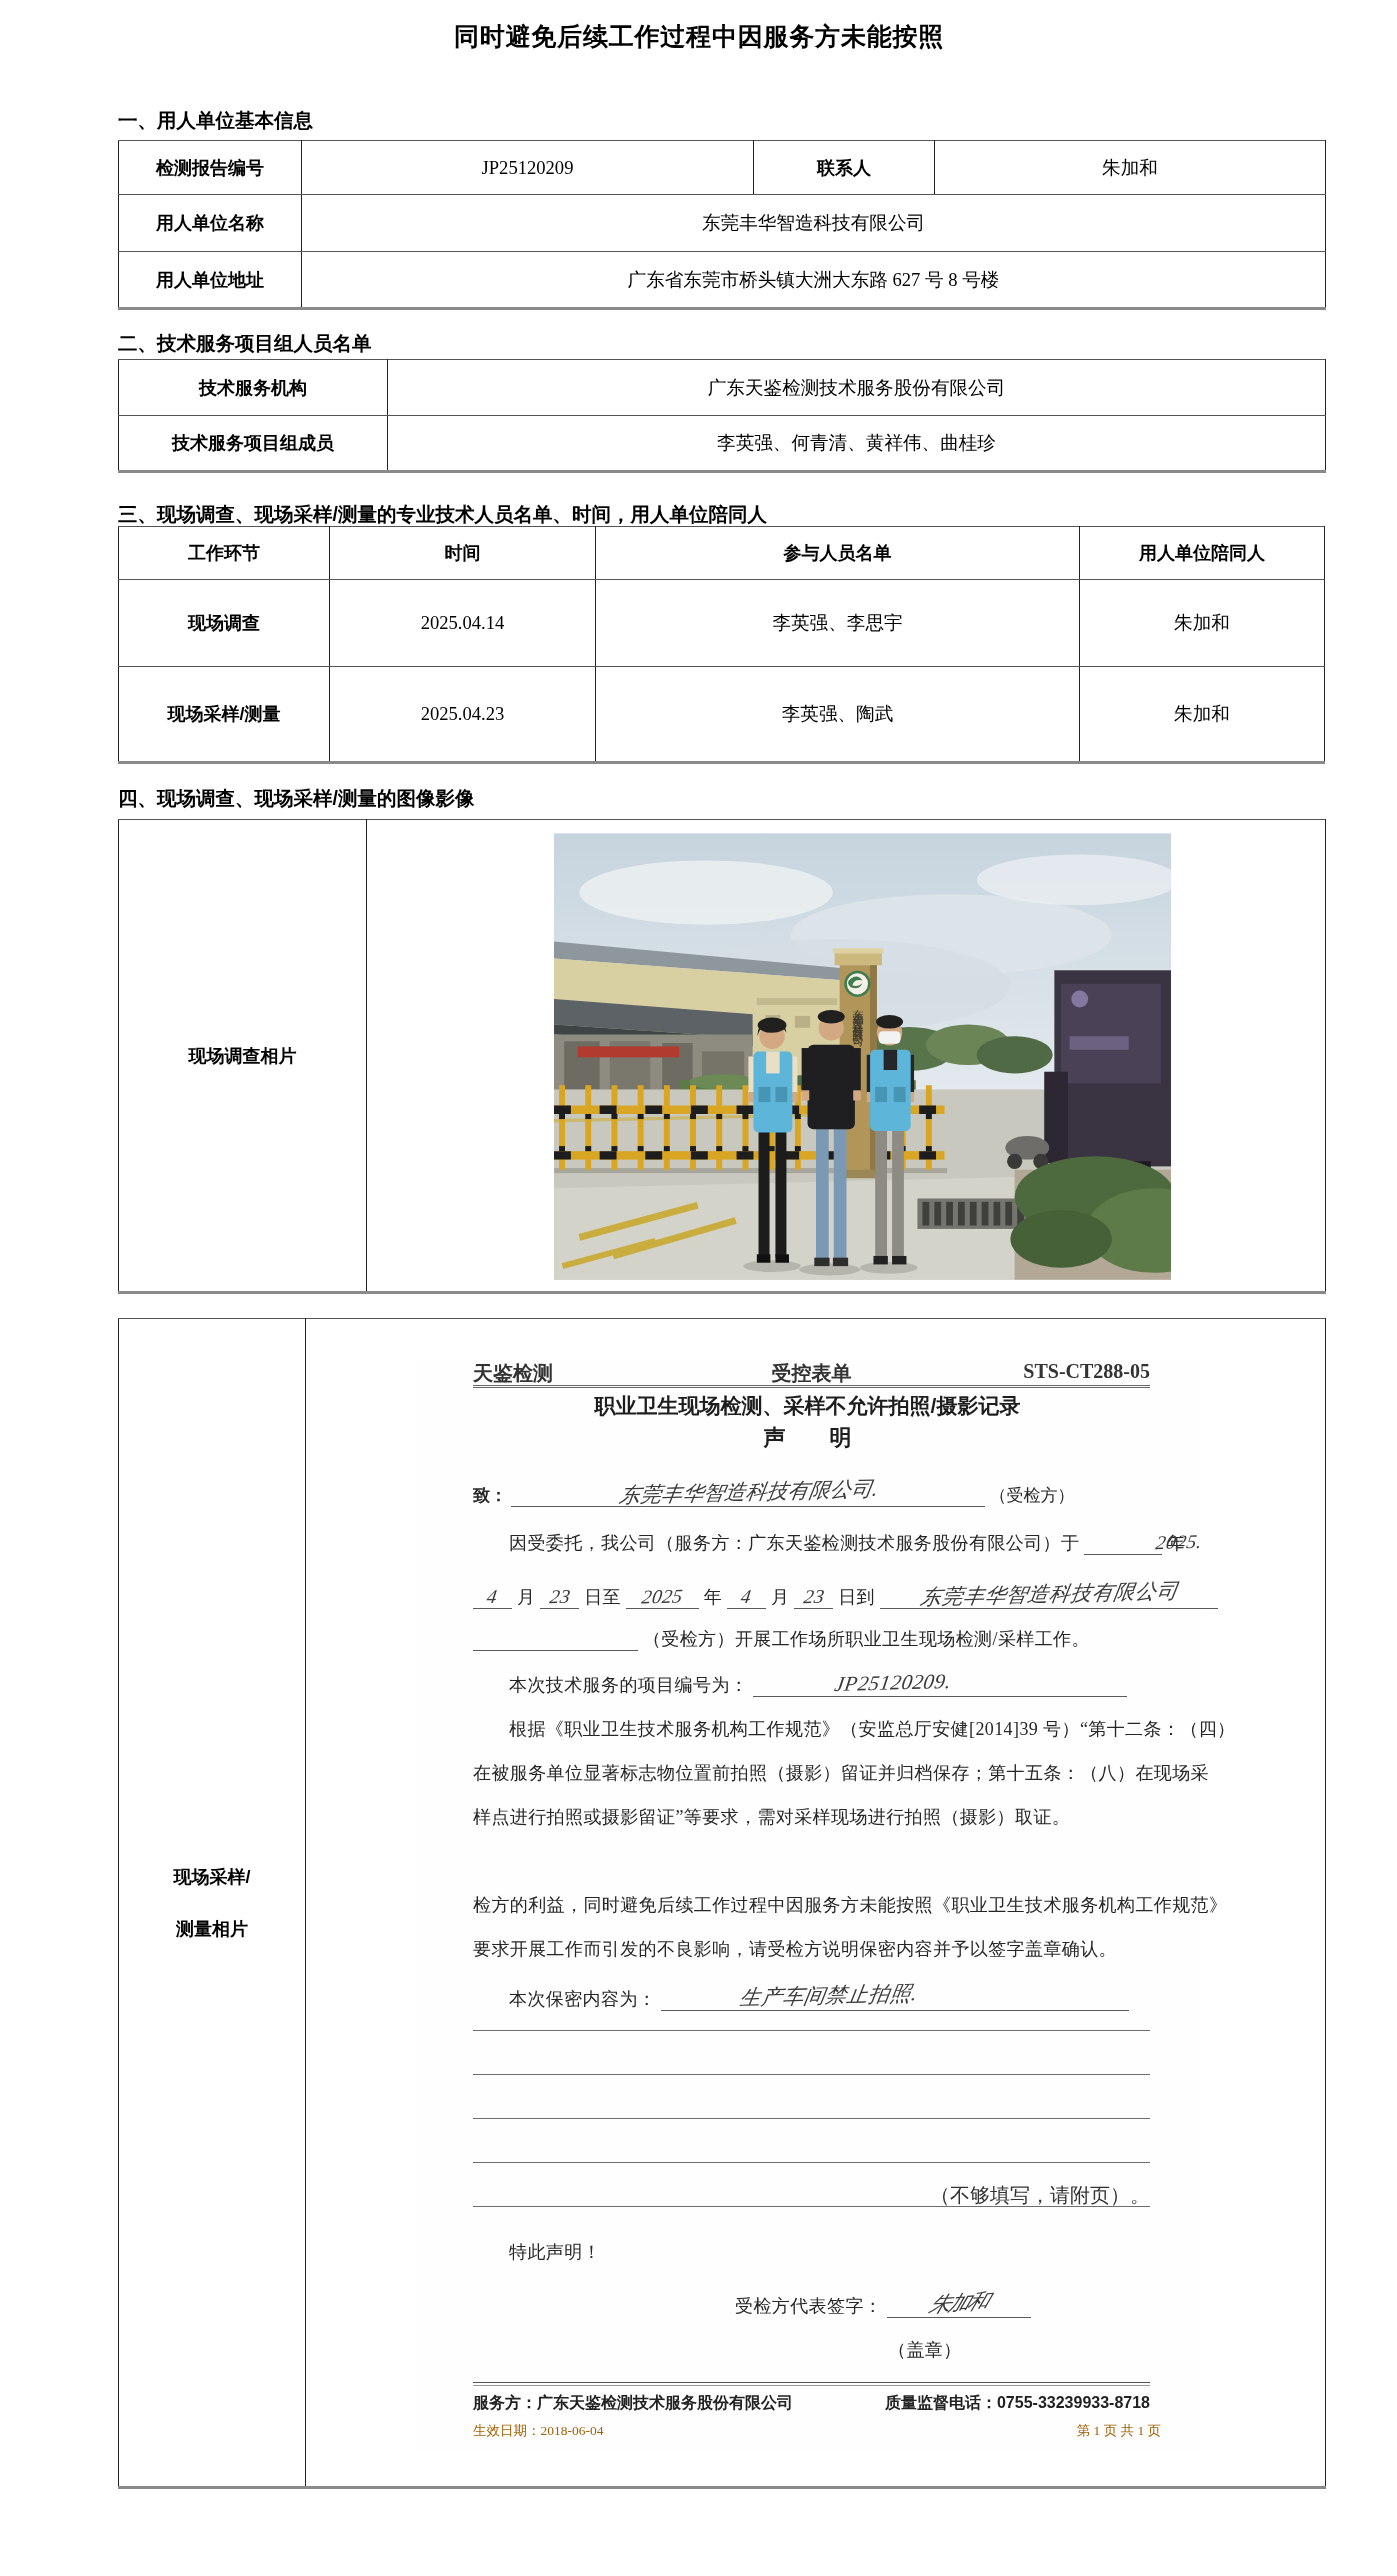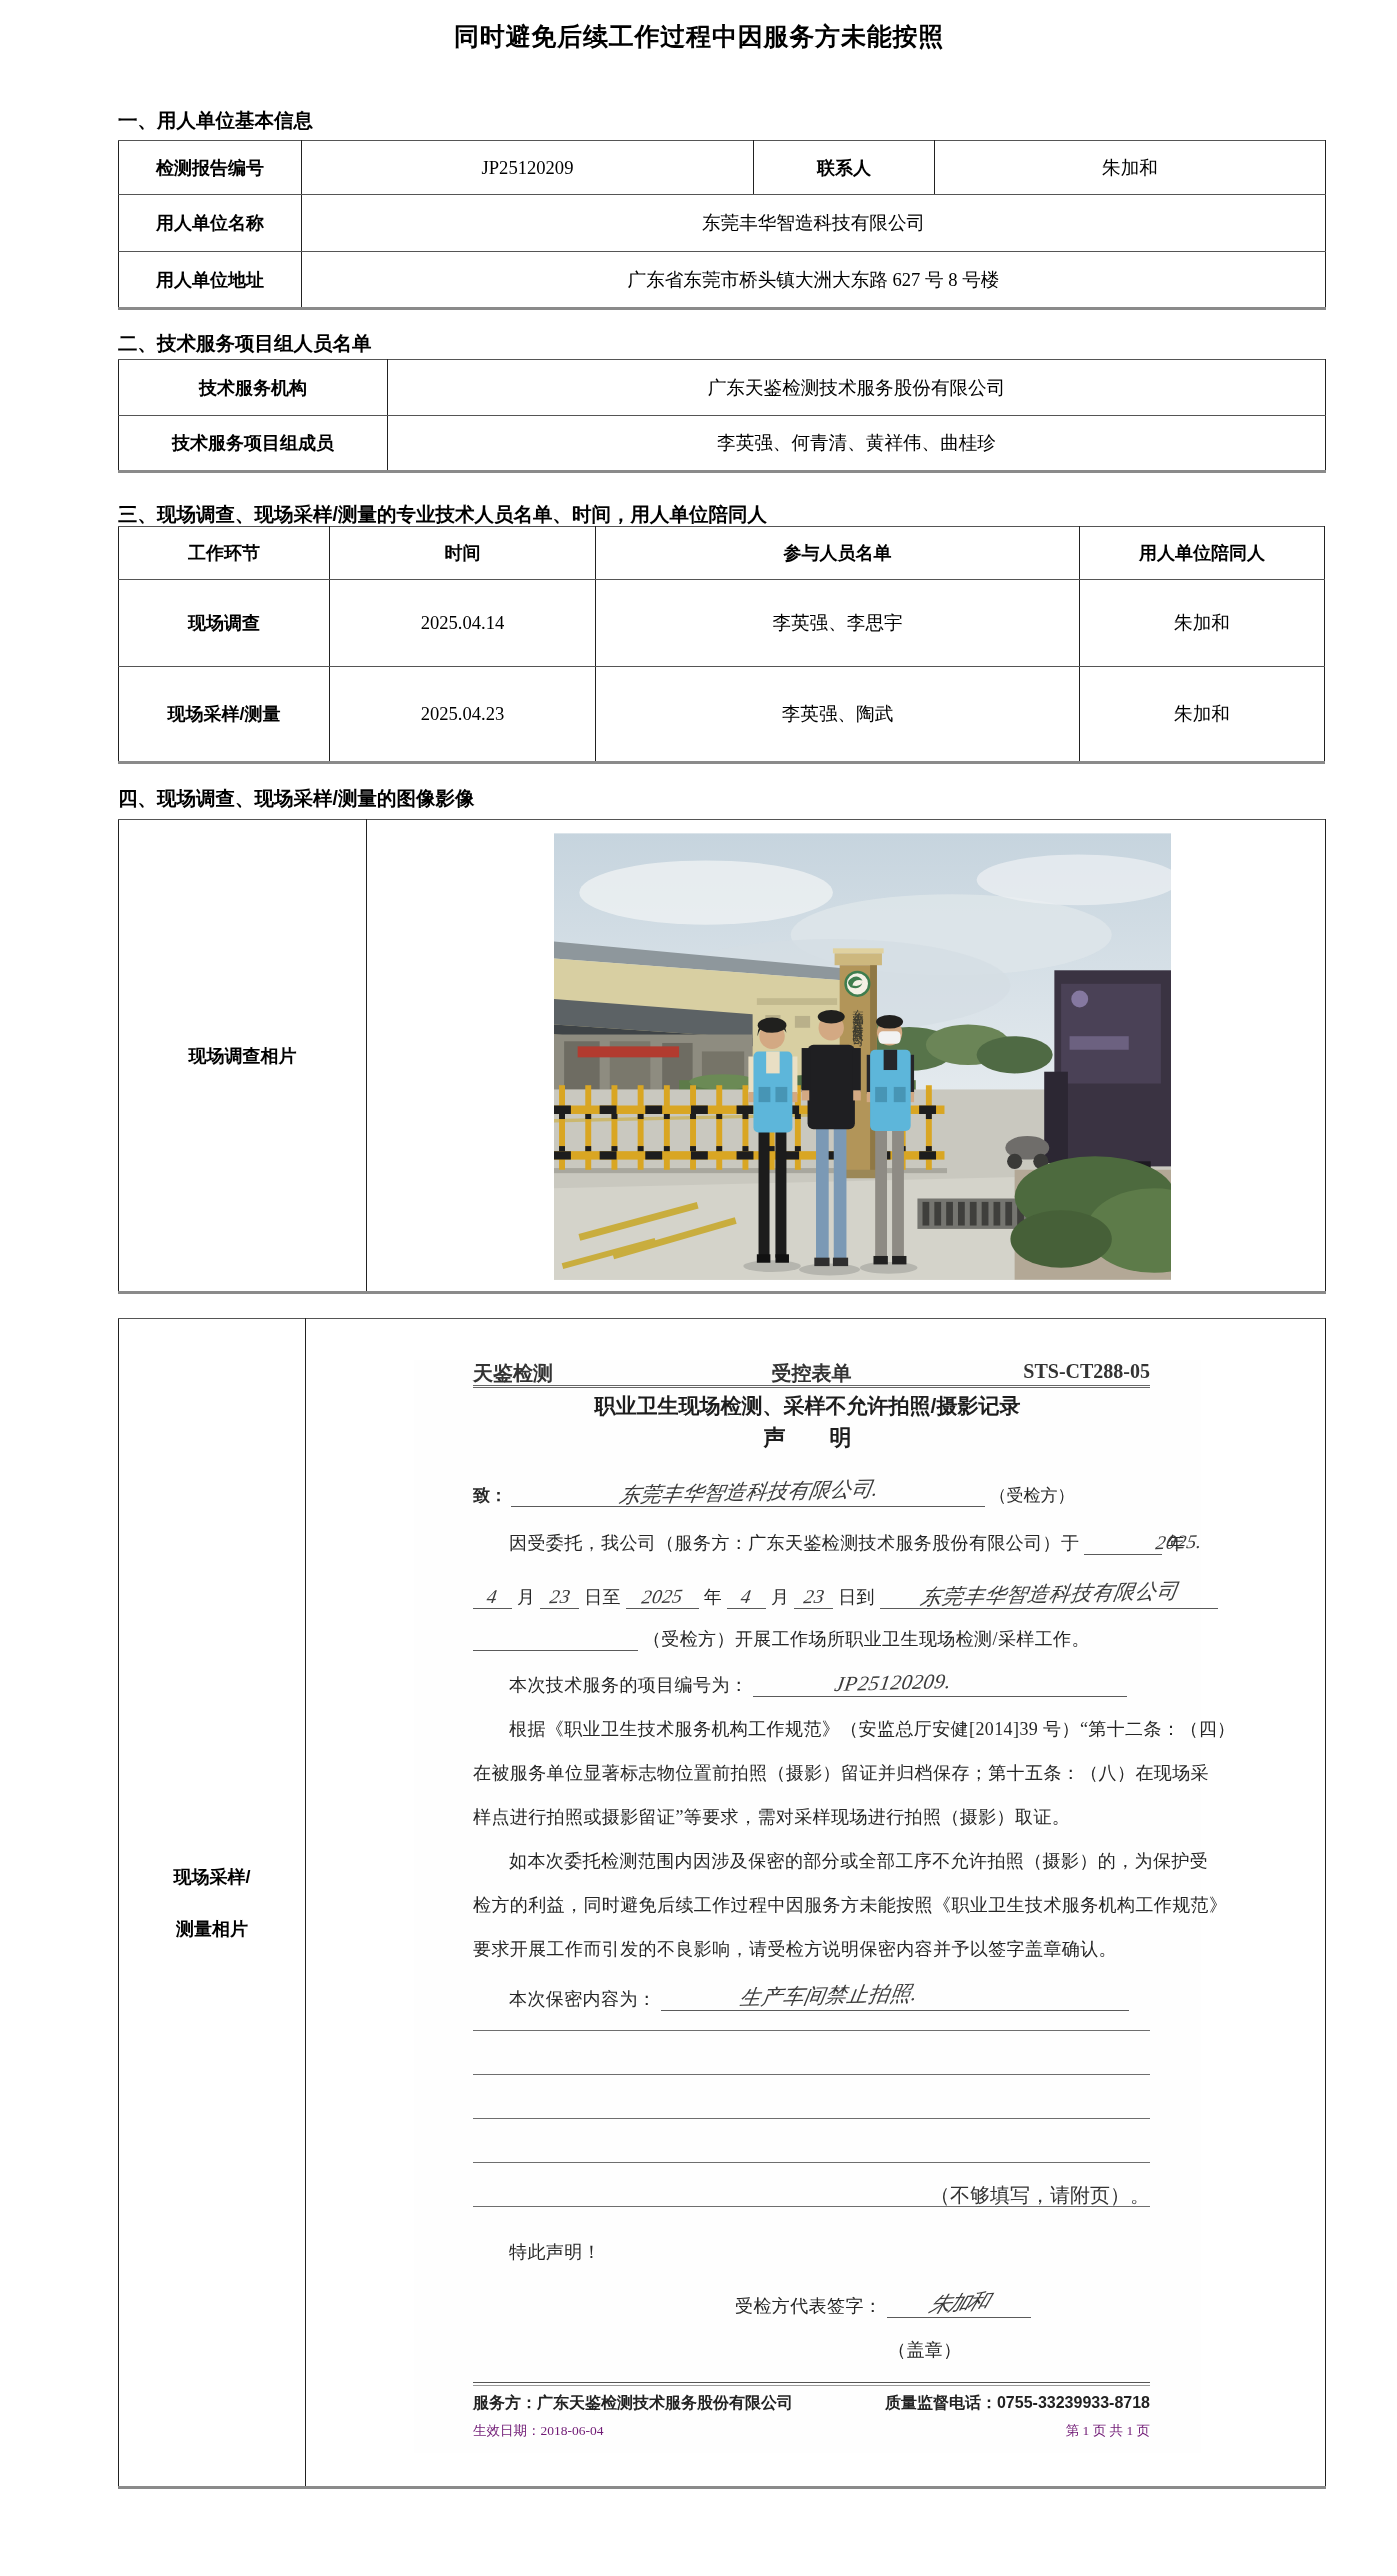--- a/index.html
+++ b/index.html
@@ -37,21 +37,21 @@
   .ul{display:inline-block;border-bottom:1.7px solid #5a5a5a;text-align:center;vertical-align:bottom;}
   .hw{display:inline-block;font-style:italic;transform:skewX(-10deg) rotate(-1.5deg);
       color:#3a3a3a;font-size:19.5px;white-space:nowrap;}
   .hw-big{font-size:21px;}
   .blankline{position:absolute;left:59px;right:51px;height:0;border-top:1.7px solid #6e6e6e;}
   .note-r{position:absolute;right:51px;font-size:20px;color:#333;}
   .scan-foot-rule{position:absolute;left:59px;right:51px;top:1022px;height:1.7px;
                   border-top:0.8px solid #555;border-bottom:0.8px solid #9a9a9a;}
   .scan-foot{position:absolute;left:59px;right:51px;top:1033px;font:bold 16px "Liberation Sans",sans-serif;color:#222;}
   .scan-foot .r{position:absolute;right:0;}
-  .scan-foot2{position:absolute;left:59px;right:51px;top:1062px;font:13.5px "Liberation Serif",serif;color:#701a75;}
+  .scan-foot2{position:absolute;left:59px;right:40px;top:1062px;font:13.5px "Liberation Serif",serif;color:#a16207;}
   .scan-foot2 .r{position:absolute;right:0;}
 </style>
 </head>
 <body>
 
 <div id="page">
 
   <div class="abs page-title">同时避免后续工作过程中因服务方未能按照</div>
 
   <div class="abs sec-heading" style="top:107px;">一、用人单位基本信息</div>
@@ -370,21 +370,20 @@
 
     <div class="pl" style="top:311px;text-indent:2em;">
       <span>本次技术服务的项目编号为：</span>
       <span class="ul" style="width:364px;text-align:left;padding-left:10px;"><span class="hw hw-big">JP25120209.</span></span>
     </div>
 
     <div class="pl" style="top:357px;text-indent:2em;">根据《职业卫生技术服务机构工作规范》（安监总厅安健[2014]39 号）“第十二条：（四）</div>
     <div class="pl" style="top:401px;">在被服务单位显著标志物位置前拍照（摄影）留证并归档保存；第十五条：（八）在现场采</div>
     <div class="pl" style="top:445px;">样点进行拍照或摄影留证”等要求，需对采样现场进行拍照（摄影）取证。</div>
 
-    <div class="pl" style="top:489px;text-indent:2em;">如本次委托检测范围内因涉及保密的部分或全部工序不允许拍照（摄影）的，为保护受</div>
     <div class="pl" style="top:533px;">检方的利益，同时避免后续工作过程中因服务方未能按照《职业卫生技术服务机构工作规范》</div>
     <div class="pl" style="top:577px;">要求开展工作而引发的不良影响，请受检方说明保密内容并予以签字盖章确认。</div>
 
     <div class="pl" style="top:622px;text-indent:2em;">
       <span>本次保密内容为：</span>
       <span class="ul" style="width:461px;text-align:left;padding-left:6.8px;"><span class="hw hw-big">生产车间禁止拍照.</span></span>
     </div>
 
     <div class="blankline" style="top:670px;"></div>
     <div class="blankline" style="top:714px;"></div>

